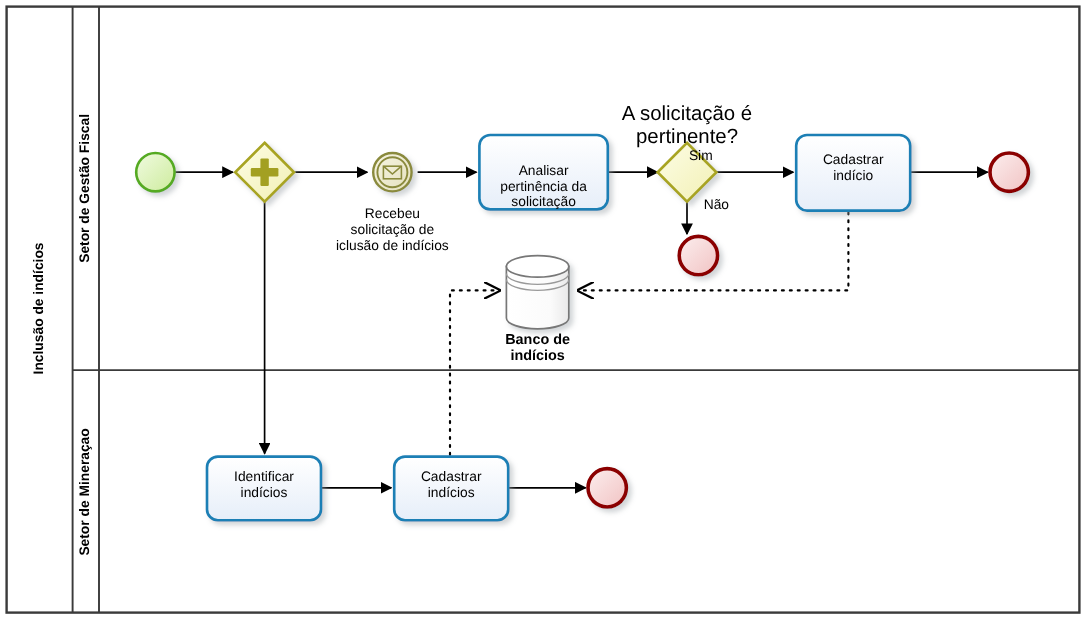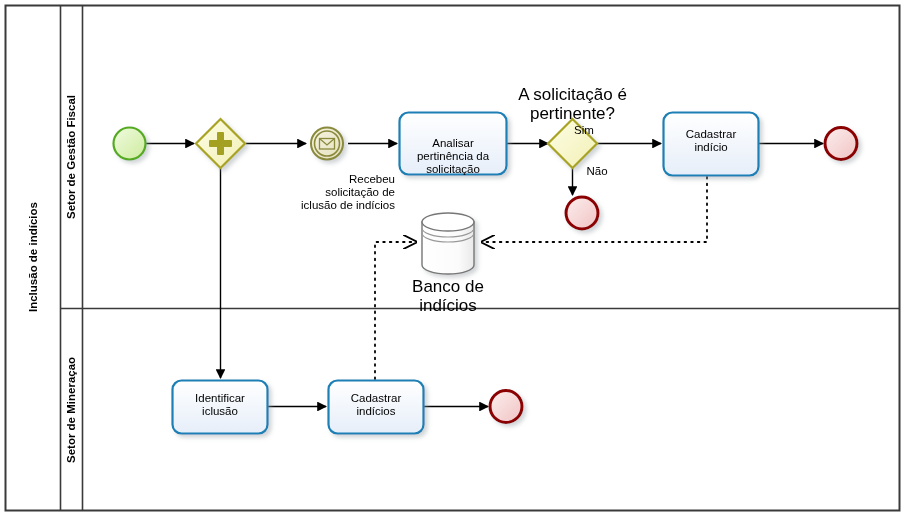--- a/index.html
+++ b/index.html
@@ -25,24 +25,24 @@
   .lbl {
     position: absolute;
     font-family: "Liberation Sans", sans-serif;
     color: #000000;
     text-align: center;
     line-height: 1.12;
     white-space: pre-line;
     pointer-events: none;
   }
   .lbl-task { font-size: 11.5px; }
-  .lbl-event { font-size: 11.5px; text-align: right; }
+  .lbl-event { font-size: 11.5px; }
   .lbl-flow { font-size: 11.5px; }
   .lbl-gw { font-size: 17px; }
-  .lbl-data { font-size: 17px; }
+  .lbl-data { font-size: 12px; font-weight: bold; }
   .lane-title {
     position: absolute;
     font-size: 11.5px;
     font-weight: bold;
     color: #000000;
     writing-mode: vertical-rl;
     transform: rotate(180deg);
     display: flex;
     align-items: center;
     justify-content: center;
@@ -214,18 +214,18 @@
 
   <div class="lbl lbl-flow" style="left:577px; top:165px; width:40px; text-align:center;">Não</div>
 
   <div class="lbl lbl-task" style="left:664px; top:128px; width:94px;">Cadastrar
 indício</div>
 
   <div class="lbl lbl-data" style="left:397px; top:277px; width:102px;">Banco de
 indícios</div>
 
   <div class="lbl lbl-task" style="left:173px; top:392px; width:94px;">Identificar
-iclusão</div>
+indícios</div>
 
   <div class="lbl lbl-task" style="left:329px; top:392px; width:94px;">Cadastrar
 indícios</div>
 
 </div>
 
 </body></html>

